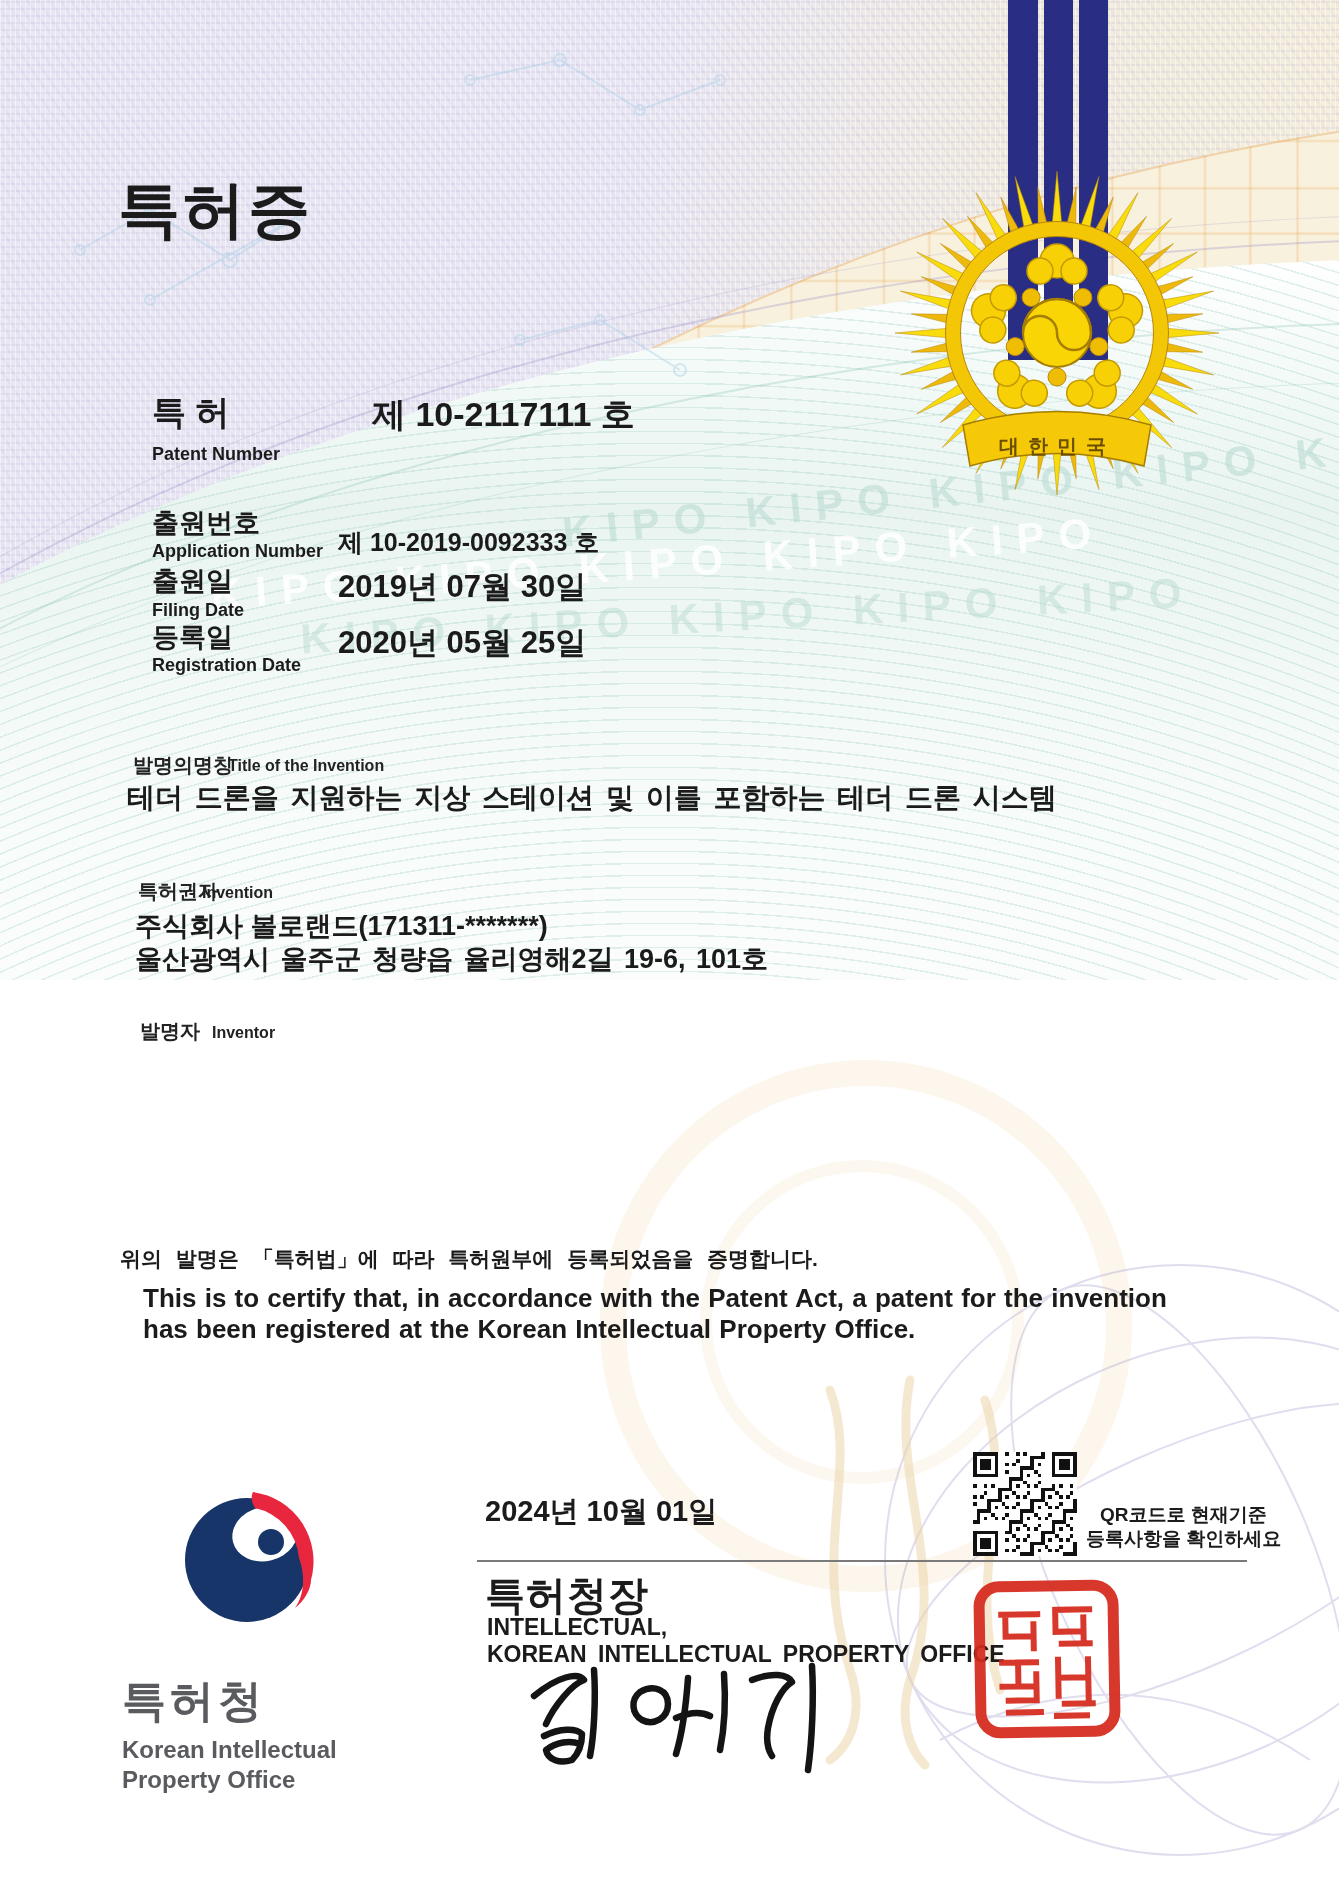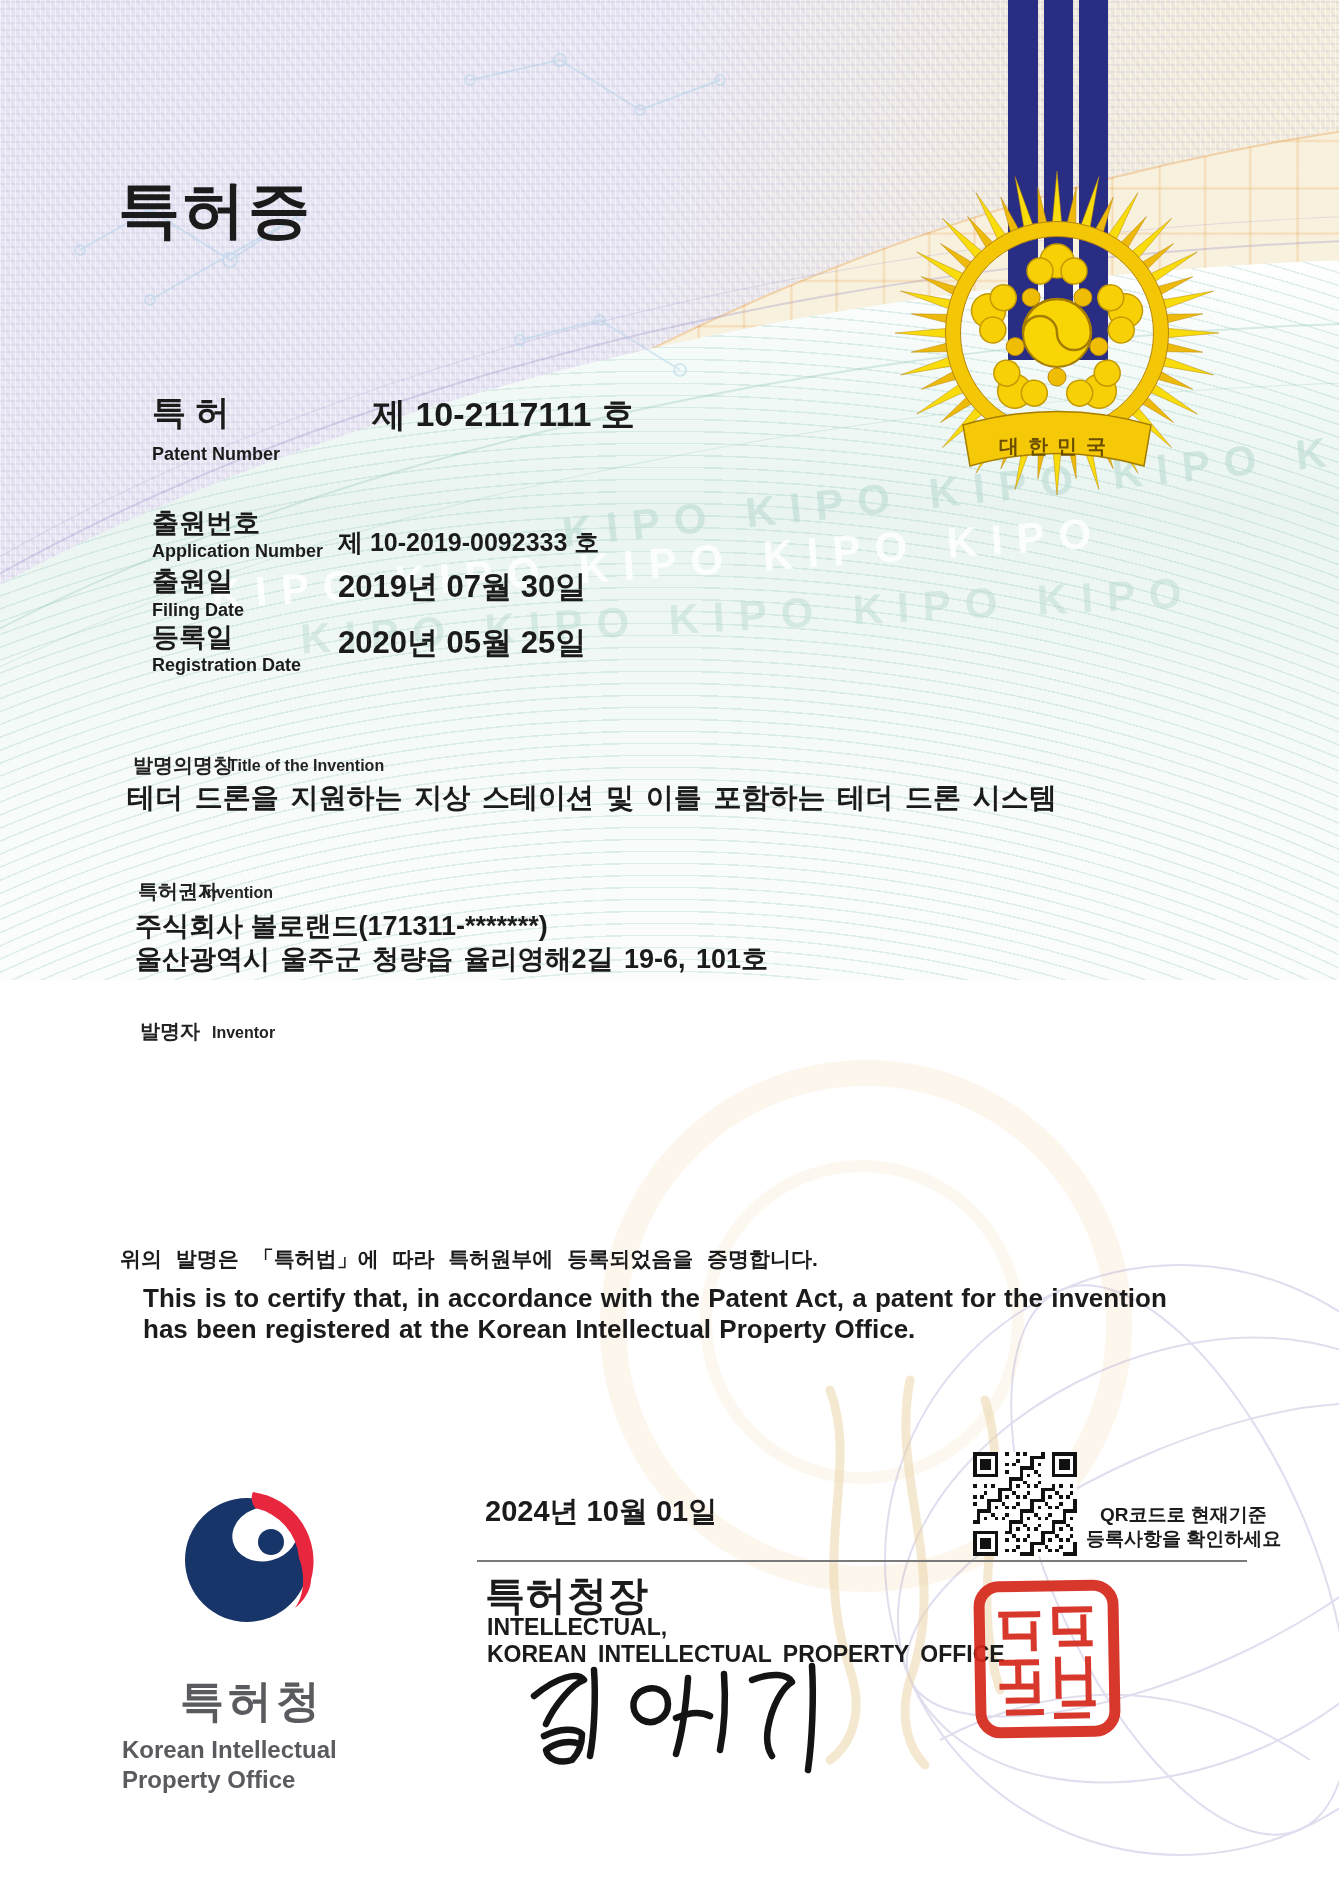--- a/index.html
+++ b/index.html
@@ -46,21 +46,21 @@
   .sec-label{font-size:20px;font-weight:600;color:#222;}
   .sec-sub{font-size:16px;font-weight:600;color:#222;}
   .stmt-ko{left:120px;top:1226px;font-size:21px;font-weight:800;word-spacing:8px;white-space:nowrap;margin-top:19px;}
   .stmt-en{left:120px;font-size:26px;font-weight:700;word-spacing:1px;white-space:nowrap;margin-left:23px;}
   .issue-date{left:485px;top:1492px;font-size:29px;font-weight:600;}
   .qr-cap{font-size:19px;font-weight:700;}
   .rule{left:477px;top:1560px;width:770px;height:2px;background:#7a7a7a;}
   .comm-ko{left:485px;top:1568px;font-size:40px;font-weight:800;letter-spacing:1px;}
   .comm-en1{left:487px;top:1614px;font-size:23px;font-weight:700;}
   .comm-en2{left:487px;top:1641px;font-size:23px;font-weight:700;word-spacing:5px;white-space:nowrap;}
-  .logo-ko{left:122px;top:1672px;width:260px;text-align:center;font-size:44px;font-weight:700;color:#595b5f;letter-spacing:4px;}
+  .logo-ko{left:122px;top:1672px;width:260px;font-size:44px;font-weight:700;color:#595b5f;letter-spacing:4px;}
   .logo-en{left:122px;width:260px;text-align:left;font-size:24px;font-weight:600;color:#595b5f;}
   .nw{white-space:nowrap;}
 </style>
 </head>
 <body>
 
 <div class="page">
 
   <div class="abs bg-top"></div>
   <div class="abs arc-cream"></div>

